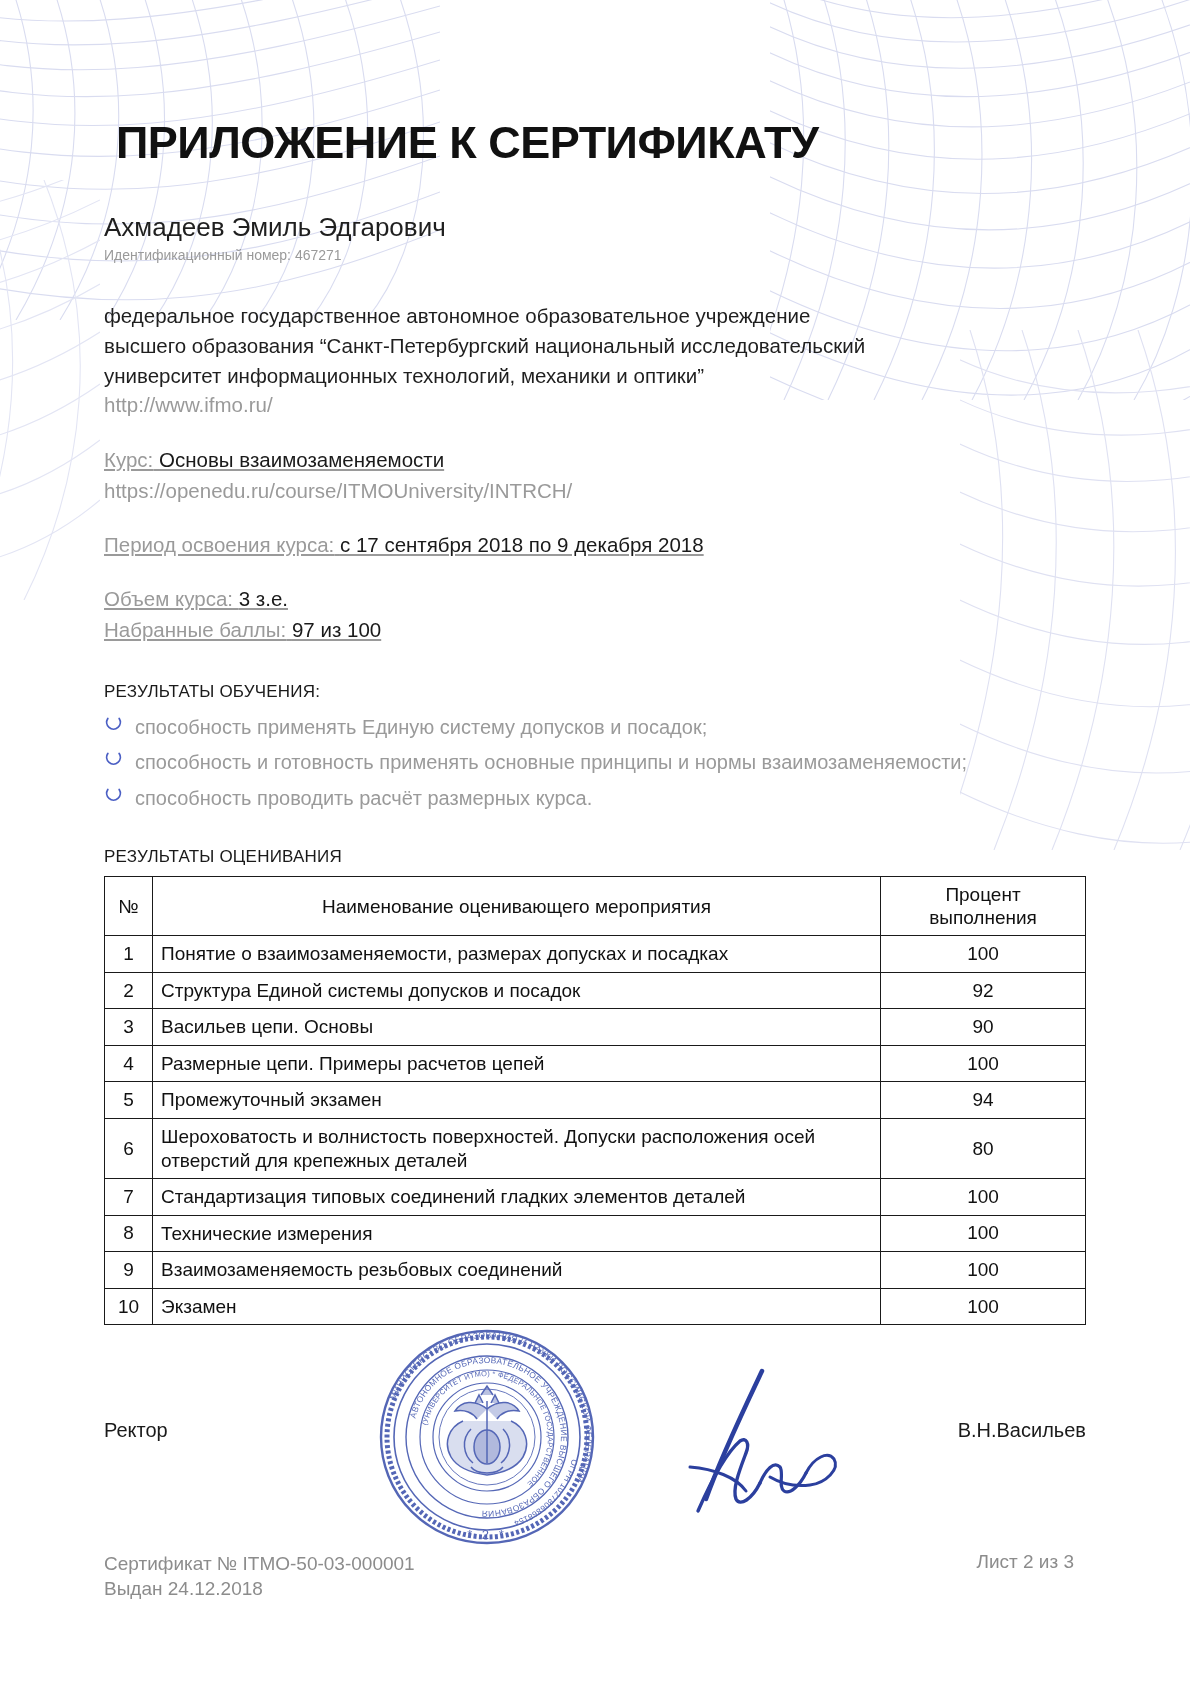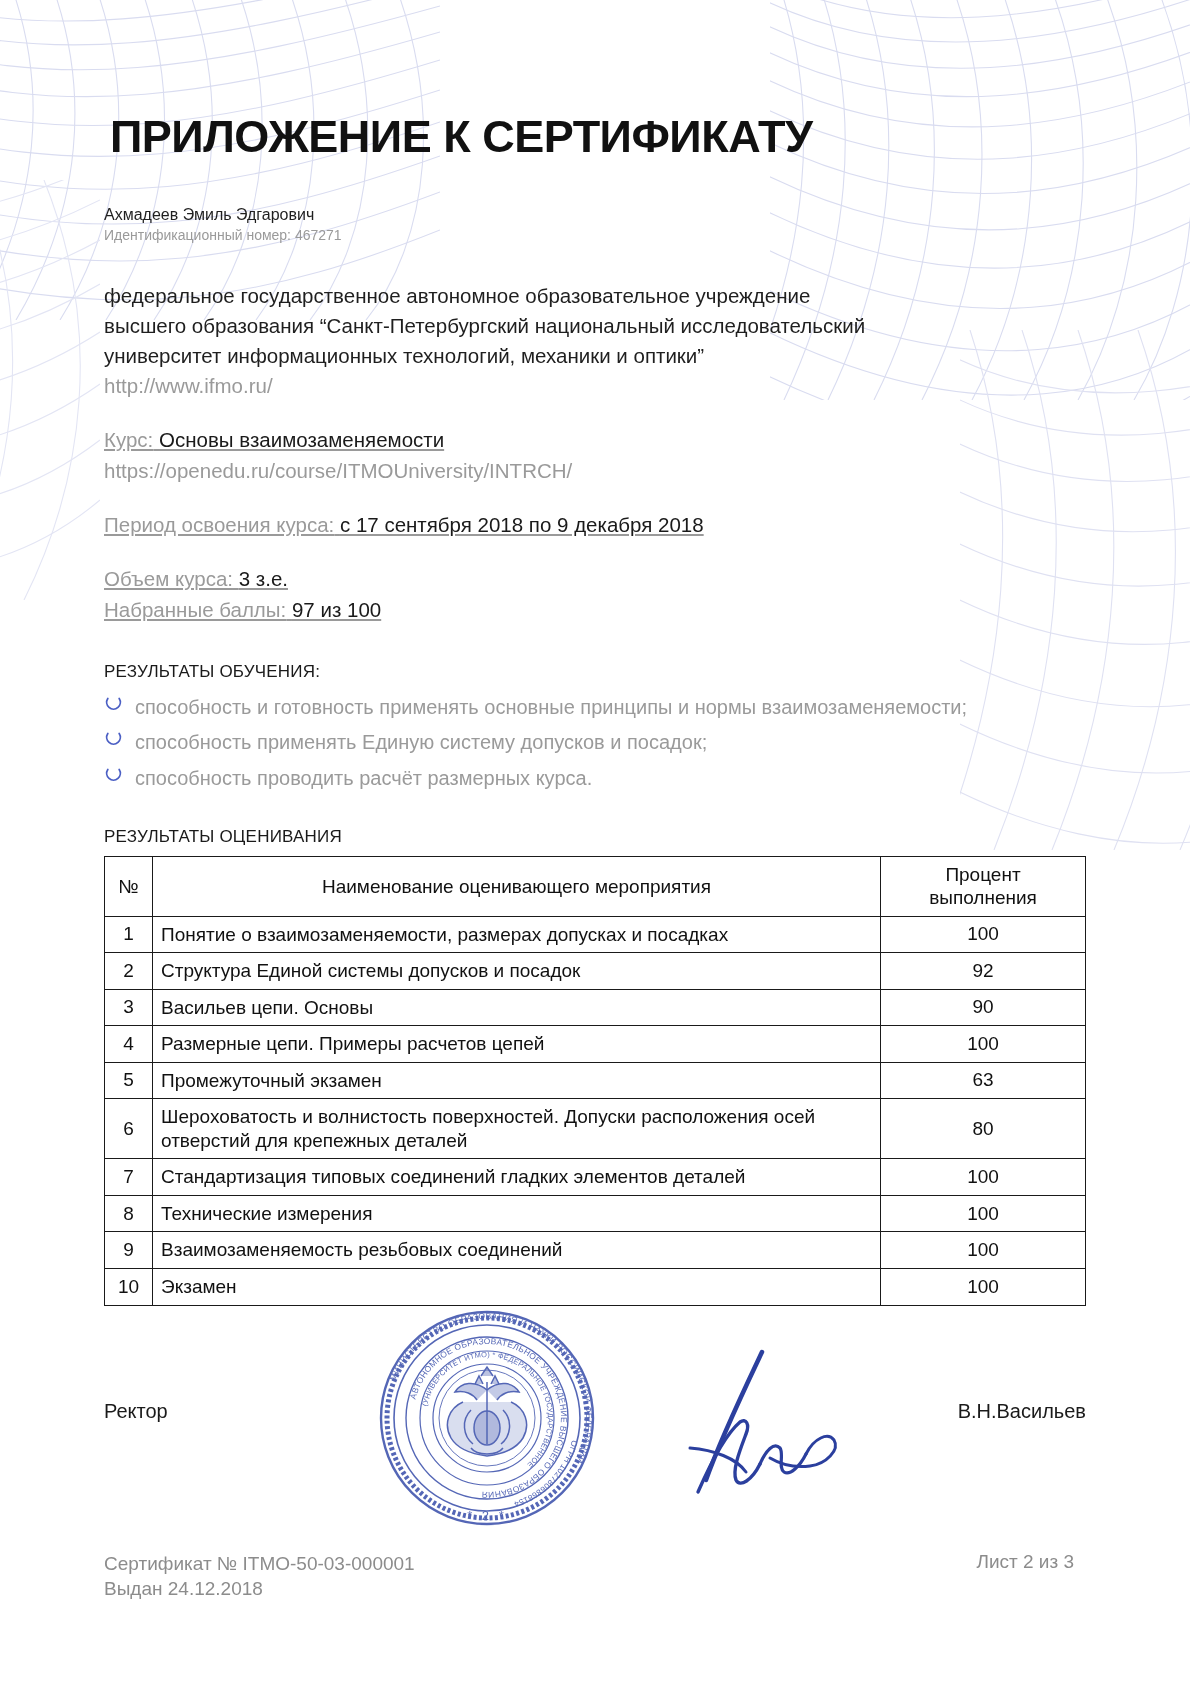--- a/index.html
+++ b/index.html
@@ -34,28 +34,28 @@
     padding: 0 104px;
     box-sizing: border-box;
     height: 100%;
   }
 
   .doc-title {
     font-size: 45px;
     font-weight: 700;
     letter-spacing: -0.5px;
     color: #111111;
-    margin: 6px;
+    margin: 12px;
     padding-top: 108px;
     line-height: 1;
   }
 
   .person-block { margin-top: 45px; }
   .person-name {
-    font-size: 16px;
+    font-size: 26px;
     color: #1f1f1f;
     line-height: 1.38;
   }
   .person-id {
     font-size: 14px;
     color: #9a9a9a;
     line-height: 1.38;
   }
 
   .org-block { margin-top: 36px; }
@@ -359,27 +359,27 @@
     </div>
   </div>
 
   <div class="section-label">РЕЗУЛЬТАТЫ ОБУЧЕНИЯ:</div>
 
   <ul class="outcomes">
     <li class="outcome-item">
       <svg class="outcome-bullet" viewBox="0 0 20 20">
         <path d="M3.3 3 A 8 8 0 1 0 16.7 3" fill="none" stroke="#4b5fc4" stroke-width="2.1" stroke-linecap="round"></path>
       </svg>
-      <span>способность и готовность применять основные принципы и нормы взаимозаменяемости;</span>
+      <span>способность применять Единую систему допусков и посадок;</span>
     </li>
     <li class="outcome-item">
       <svg class="outcome-bullet" viewBox="0 0 20 20">
         <path d="M3.3 3 A 8 8 0 1 0 16.7 3" fill="none" stroke="#4b5fc4" stroke-width="2.1" stroke-linecap="round"></path>
       </svg>
-      <span>способность применять Единую систему допусков и посадок;</span>
+      <span>способность и готовность применять основные принципы и нормы взаимозаменяемости;</span>
     </li>
     <li class="outcome-item">
       <svg class="outcome-bullet" viewBox="0 0 20 20">
         <path d="M3.3 3 A 8 8 0 1 0 16.7 3" fill="none" stroke="#4b5fc4" stroke-width="2.1" stroke-linecap="round"></path>
       </svg>
       <span>способность проводить расчёт размерных курса.</span>
     </li>
   </ul>
 
   <div class="results-label">РЕЗУЛЬТАТЫ ОЦЕНИВАНИЯ</div>
@@ -417,21 +417,21 @@
         <td class="t-pct">90</td>
       </tr>
       <tr>
         <td class="t-num">4</td>
         <td class="t-name">Размерные цепи. Примеры расчетов цепей</td>
         <td class="t-pct">100</td>
       </tr>
       <tr>
         <td class="t-num">5</td>
         <td class="t-name">Промежуточный экзамен</td>
-        <td class="t-pct">63</td>
+        <td class="t-pct">94</td>
       </tr>
       <tr>
         <td class="t-num">6</td>
         <td class="t-name">Шероховатость и волнистость поверхностей. Допуски расположения осей отверстий для крепежных деталей</td>
         <td class="t-pct">80</td>
       </tr>
       <tr>
         <td class="t-num">7</td>
         <td class="t-name">Стандартизация типовых соединений гладких элементов деталей</td>
         <td class="t-pct">100</td>

